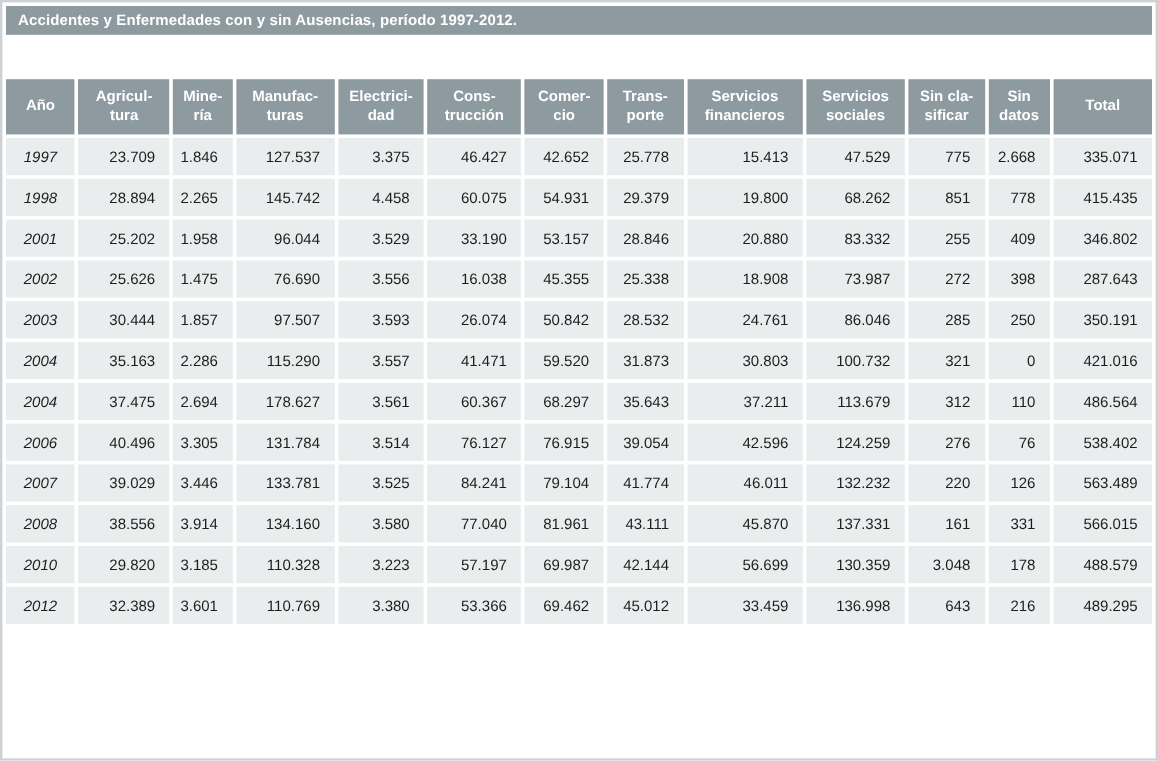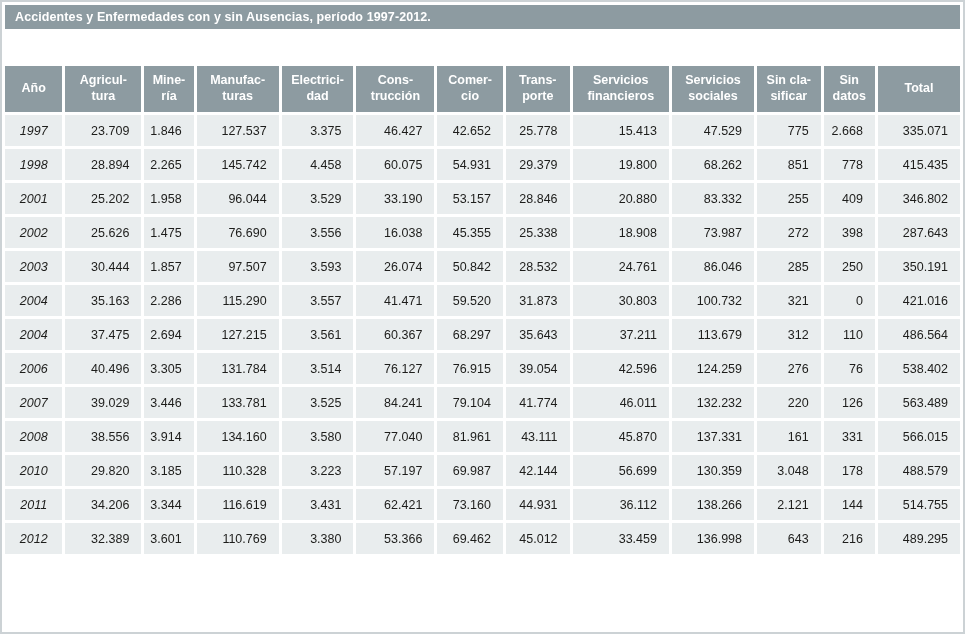--- a/index.html
+++ b/index.html
@@ -189,21 +189,21 @@
           <td class="num">30.803</td>
           <td class="num">100.732</td>
           <td class="num">321</td>
           <td class="num">0</td>
           <td class="num">421.016</td>
         </tr>
         <tr>
           <td class="year">2004</td>
           <td class="num">37.475</td>
           <td class="num">2.694</td>
-          <td class="num">127.215</td>
+          <td class="num">178.627</td>
           <td class="num">3.561</td>
           <td class="num">60.367</td>
           <td class="num">68.297</td>
           <td class="num">35.643</td>
           <td class="num">37.211</td>
           <td class="num">113.679</td>
           <td class="num">312</td>
           <td class="num">110</td>
           <td class="num">486.564</td>
         </tr>
@@ -261,35 +261,20 @@
           <td class="num">57.197</td>
           <td class="num">69.987</td>
           <td class="num">42.144</td>
           <td class="num">56.699</td>
           <td class="num">130.359</td>
           <td class="num">3.048</td>
           <td class="num">178</td>
           <td class="num">488.579</td>
         </tr>
         <tr>
-          <td class="year">2011</td>
-          <td class="num">34.206</td>
-          <td class="num">3.344</td>
-          <td class="num">116.619</td>
-          <td class="num">3.431</td>
-          <td class="num">62.421</td>
-          <td class="num">73.160</td>
-          <td class="num">44.931</td>
-          <td class="num">36.112</td>
-          <td class="num">138.266</td>
-          <td class="num">2.121</td>
-          <td class="num">144</td>
-          <td class="num">514.755</td>
-        </tr>
-        <tr>
           <td class="year">2012</td>
           <td class="num">32.389</td>
           <td class="num">3.601</td>
           <td class="num">110.769</td>
           <td class="num">3.380</td>
           <td class="num">53.366</td>
           <td class="num">69.462</td>
           <td class="num">45.012</td>
           <td class="num">33.459</td>
           <td class="num">136.998</td>

